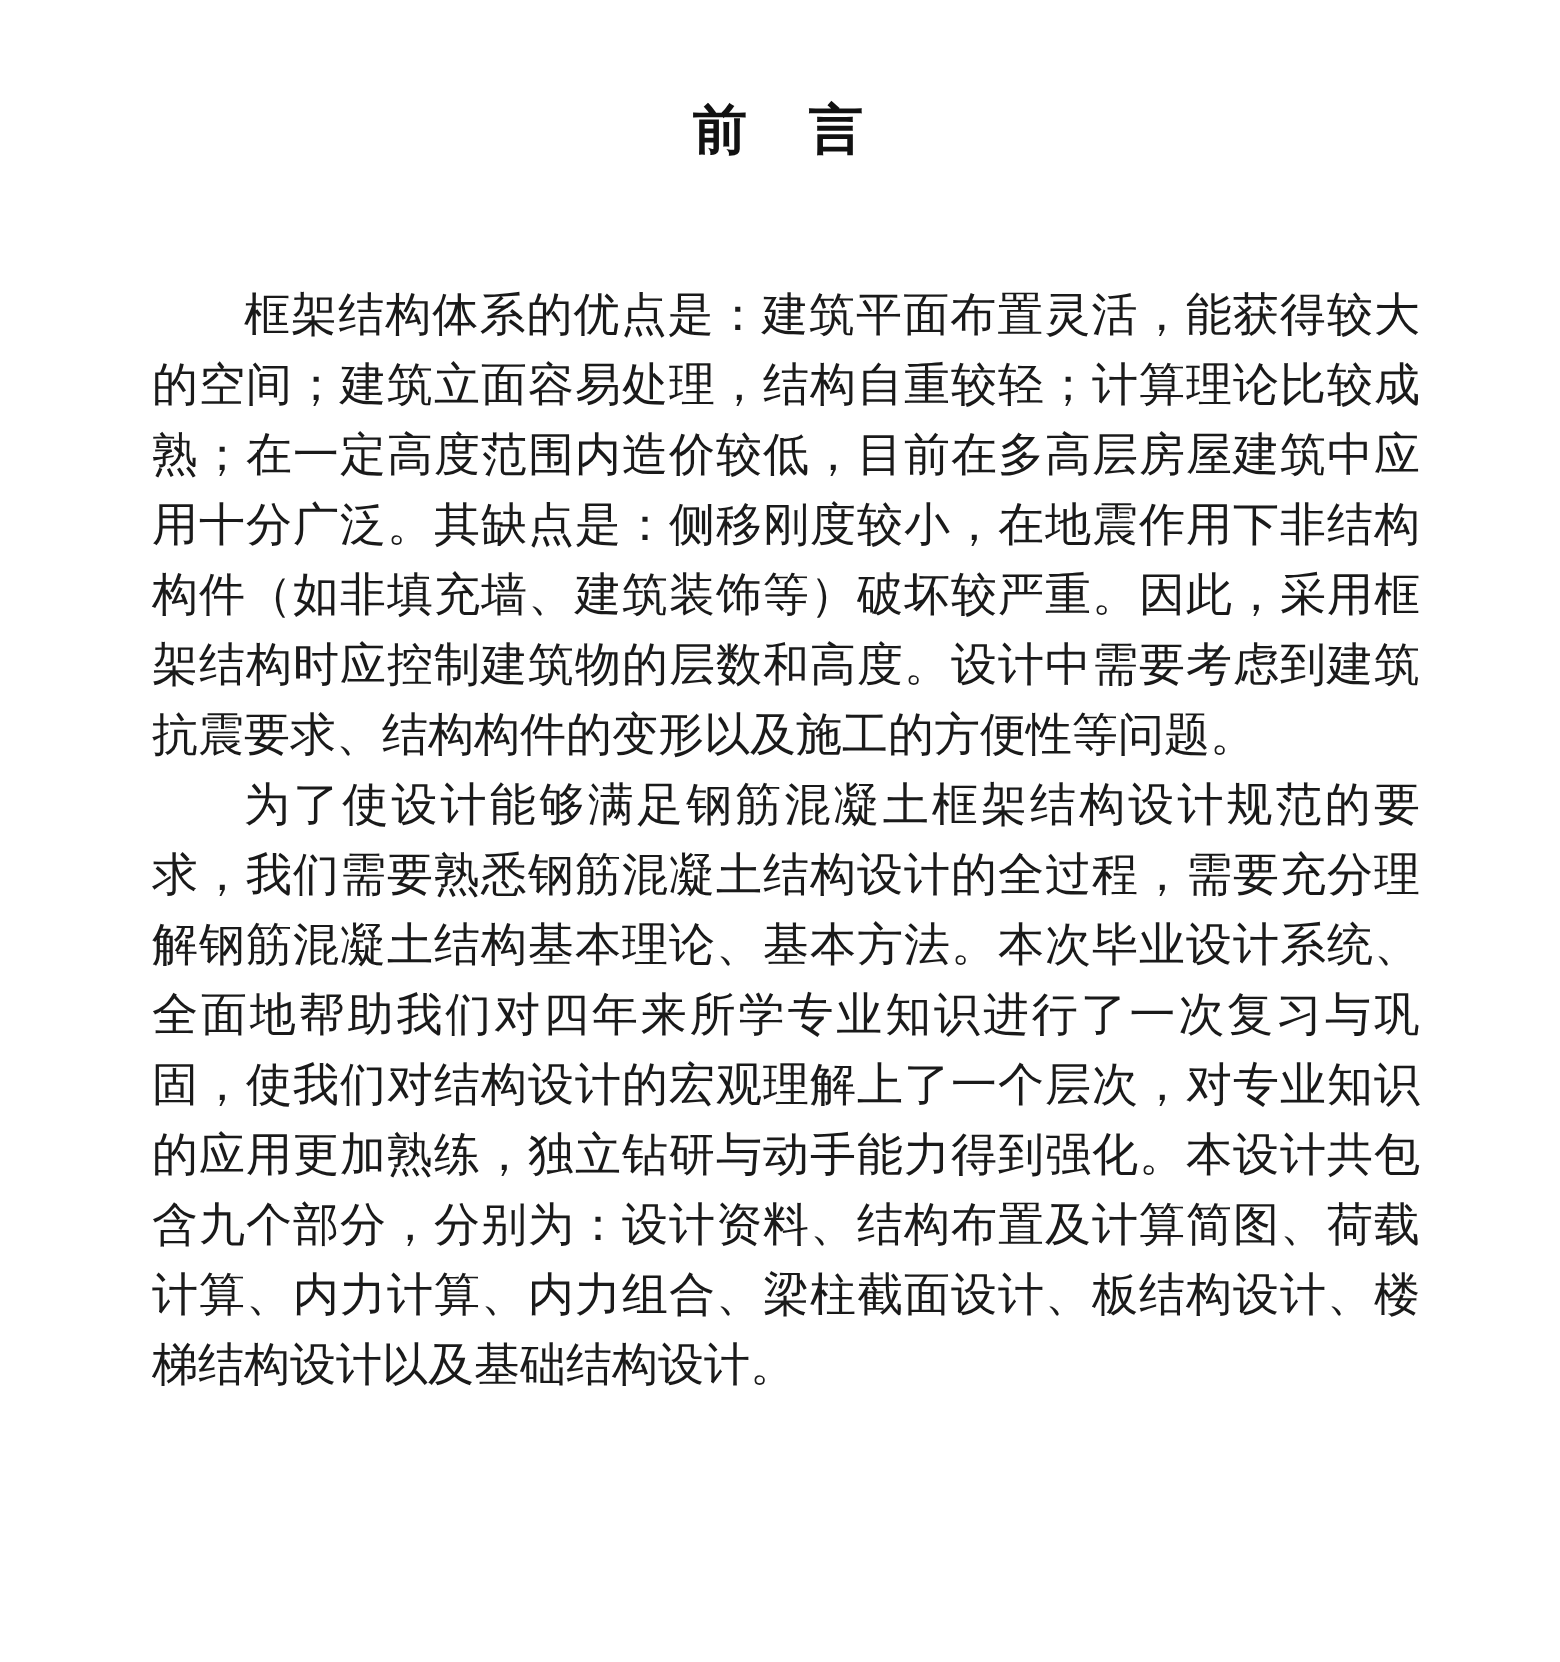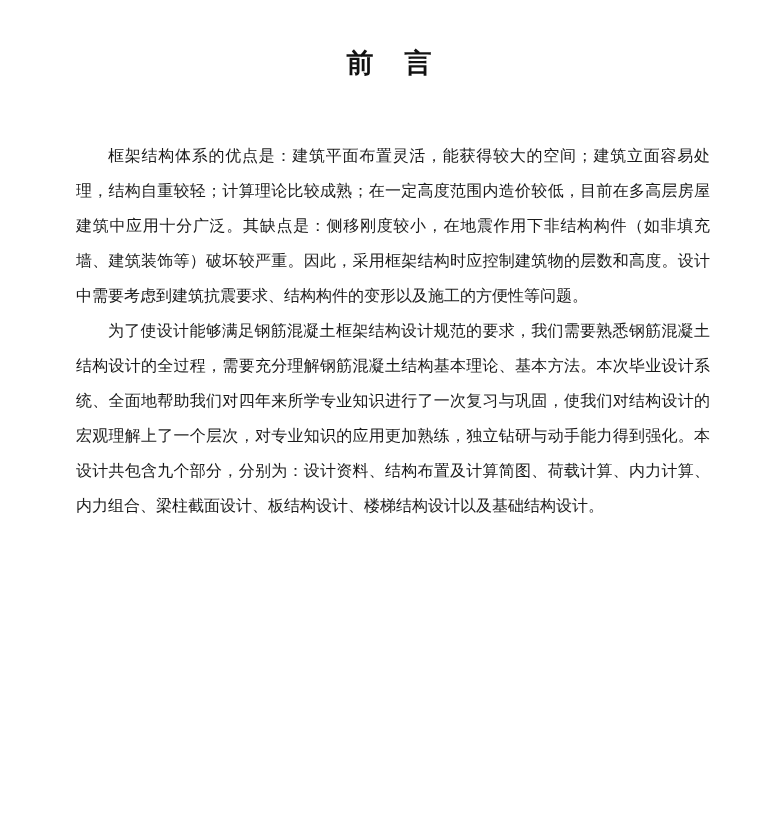--- a/index.html
+++ b/index.html
@@ -6,41 +6,41 @@
     margin: 0;
     padding: 0;
     background: #ffffff;
   }
   .page {
     position: relative;
     width: 780px;
     height: 831px;
     background: #ffffff;
     overflow: hidden;
-    font-family: Liberation Mono, monospace;
+    font-family: Liberation Sans, sans-serif;
     color: #1a1a1a;
   }
   .doc-title {
     margin: 48px 0 0 0;
     padding: 0;
     text-align: center;
     font-size: 27px;
     line-height: 34px;
     font-weight: bold;
     letter-spacing: 2px;
     color: #111111;
     white-space: pre;
   }
   .doc-body {
     margin: 58px 70px 0 76px;
   }
   .doc-body p {
     margin: 0;
     padding: 0;
-    font-size: 16px;
+    font-size: 23px;
     line-height: 35px;
     text-align: justify;
     text-justify: inter-ideograph;
     text-indent: 2em;
     color: #1a1a1a;
   }
 </style>
 </head>
 <body>
 

